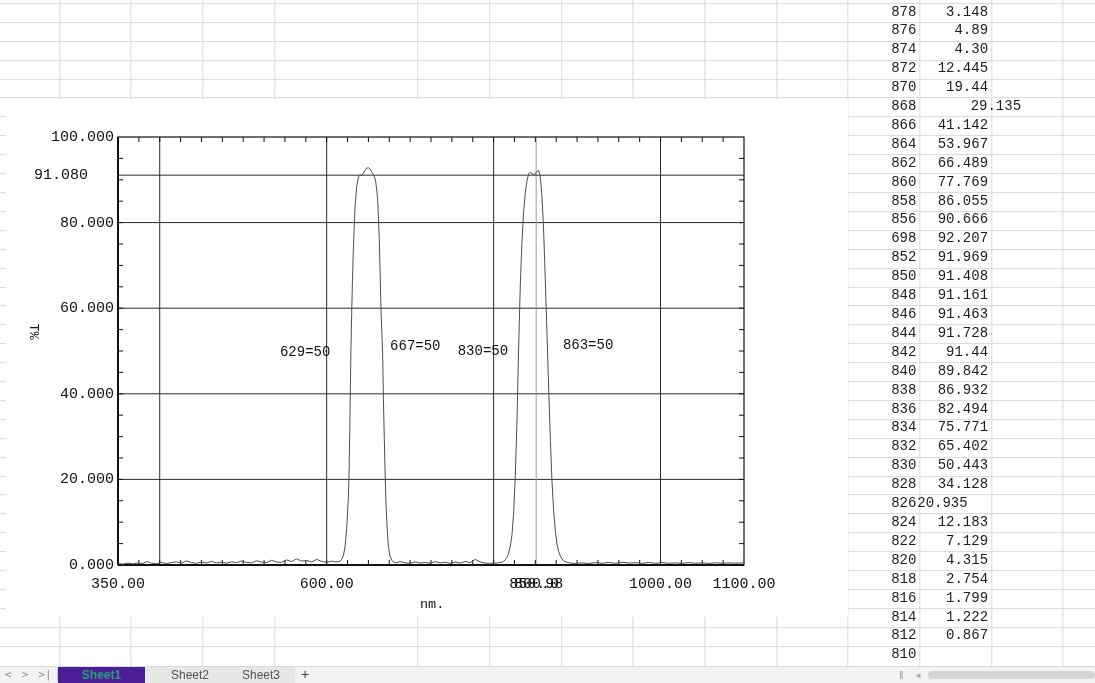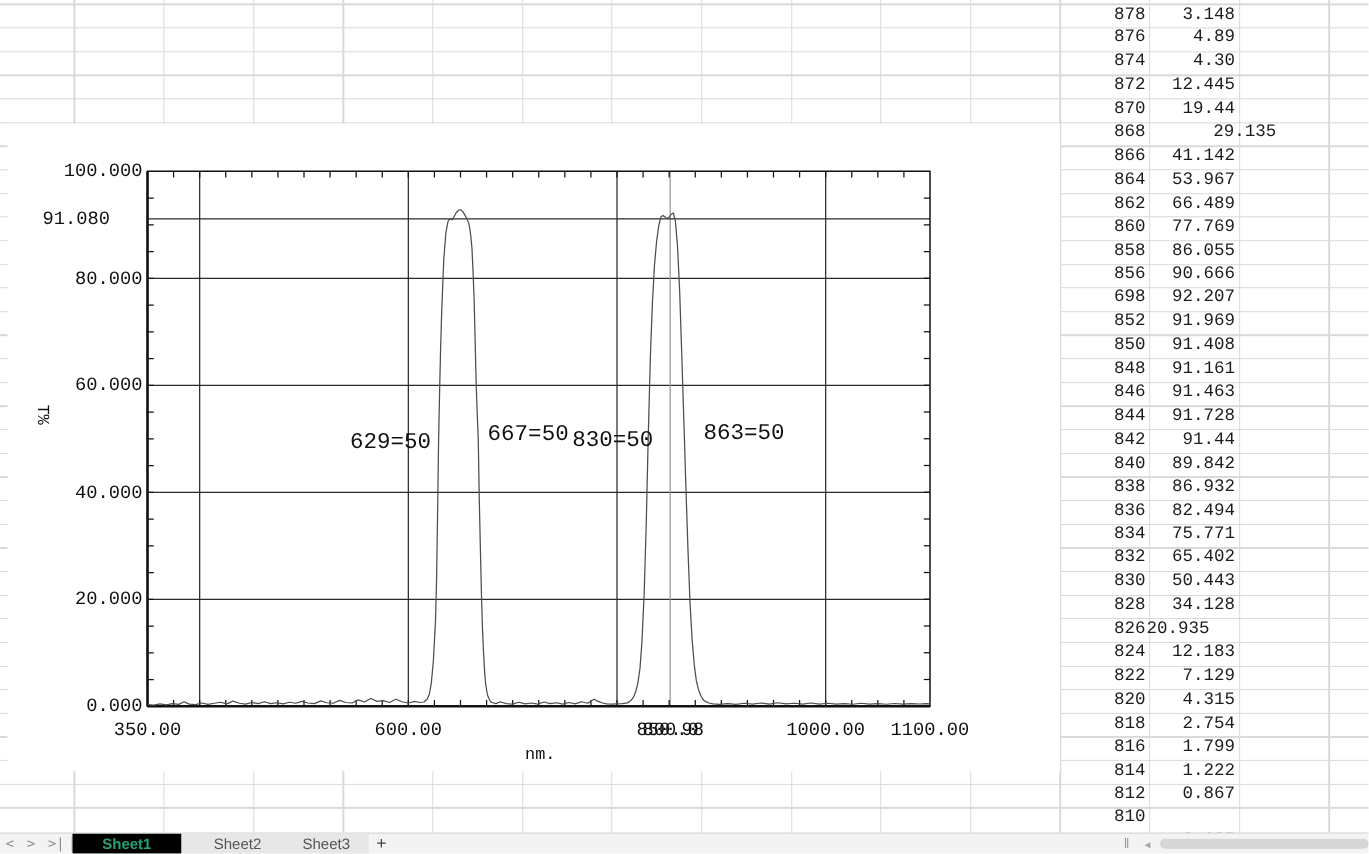--- a/index.html
+++ b/index.html
@@ -26,38 +26,38 @@
   .chart-object {
     position:absolute; left:6px; top:99px; width:842px; height:518px;
     background:#fff;
   }
   .chart-object svg { position:absolute; left:0; top:0; }
   .xlab, .ylab, .anno, .axis-title {
     position:absolute; font-size:15px; color:#111; white-space:nowrap;
   }
   .ylab { width:70px; text-align:right; }
   .xlab { width:84px; text-align:center; }
-  .anno { font-size:18px; }
+  .anno { font-size:14px; }
   .axis-title { font-size:13.5px; }
   .axis-title.vert { transform:rotate(90deg); transform-origin:center; }
   
   .tabbar {
     position:absolute; left:0; top:666px; width:1095px; height:17px;
     background:#f3f3f3; border-top:1px solid #d9d9d9;
     font-family:"Liberation Sans","DejaVu Sans",sans-serif; font-size:12px; color:#555;
   }
   .navbtn {
     position:absolute; top:0; height:16px; line-height:16px; text-align:center;
     color:#8a8a8a; font-size:11px; font-family:"DejaVu Sans Mono",monospace; cursor:default;
   }
   .nav-sep { position:absolute; top:2px; height:12px; width:1px; background:#c9c9c9; }
   .sheettab {
     position:absolute; top:0; height:16px; line-height:16px; text-align:center; cursor:default;
   }
-  .sheettab.active { background:#000000; font-weight:bold; }
+  .sheettab.active { background:#4c1d95; font-weight:bold; }
   .tab-gray { position:absolute; top:0; height:16px; background:#e7e7e7; }
   .addbtn {
     position:absolute; top:0; height:16px; line-height:15px; width:18px; text-align:center;
     color:#444; font-size:14px;
   }
   .split-handle { position:absolute; top:1px; color:#9a9a9a; font-size:11px; line-height:14px; }
   .scroll-left { position:absolute; top:4px; color:#a6a6a6; font-size:8px; line-height:9px; }
   .scroll-thumb {
     position:absolute; top:4px; height:8px; background:#d6d6d6; border-radius:4px;
   }

